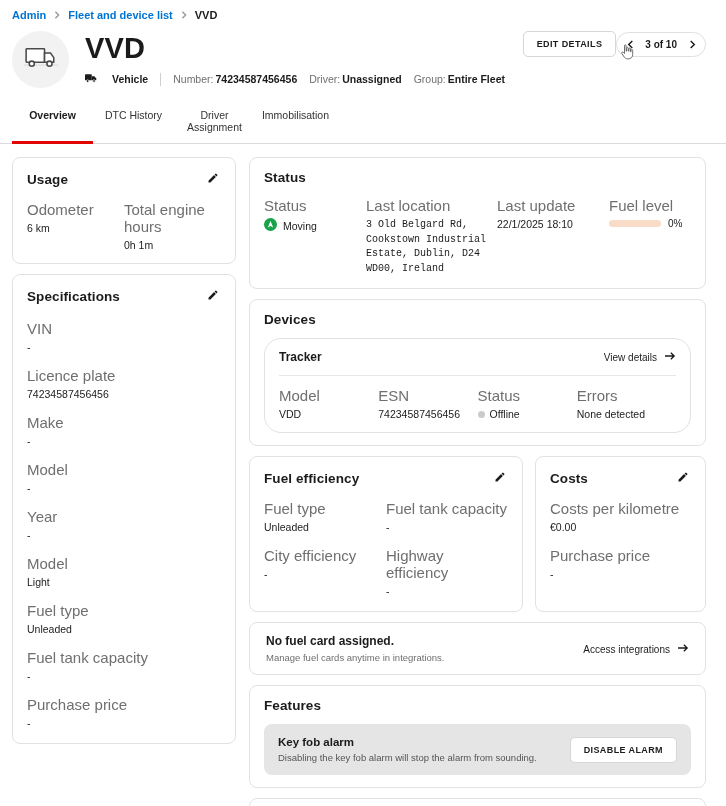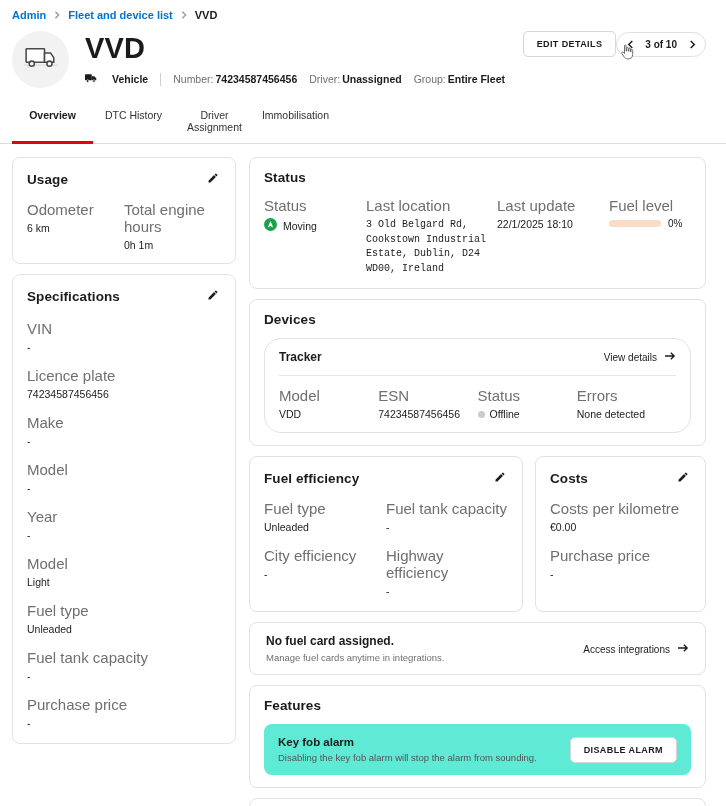--- a/index.html
+++ b/index.html
@@ -134,21 +134,21 @@
   .stack-fields .field { margin-bottom: 14px; }
   .stack-fields .field:last-child { margin-bottom: 2px; }
 
   
   .banner { display: flex; align-items: center; justify-content: space-between; padding: 11px 16px; }
   .banner-title { font-size: 12px; font-weight: 800; }
   .banner-sub { font-size: 9.5px; color: #6f6f6f; margin-top: 4px; }
 
   
   .feature-item {
-    background: #5eead4; border-radius: 8px; margin-top: 11px;
+    background: #e5e5e5; border-radius: 8px; margin-top: 11px;
     padding: 12px 14px; display: flex; align-items: center; justify-content: space-between;
   }
   .feature-title { font-size: 11.5px; font-weight: 800; }
   .feature-desc { font-size: 9.5px; color: #555; margin-top: 4px; }
   .feature-item .btn-outline { background: #fff; }
 
   
   .comments-empty { font-size: 10px; color: #444; margin-top: 12px; }
 </style>
 </head>

